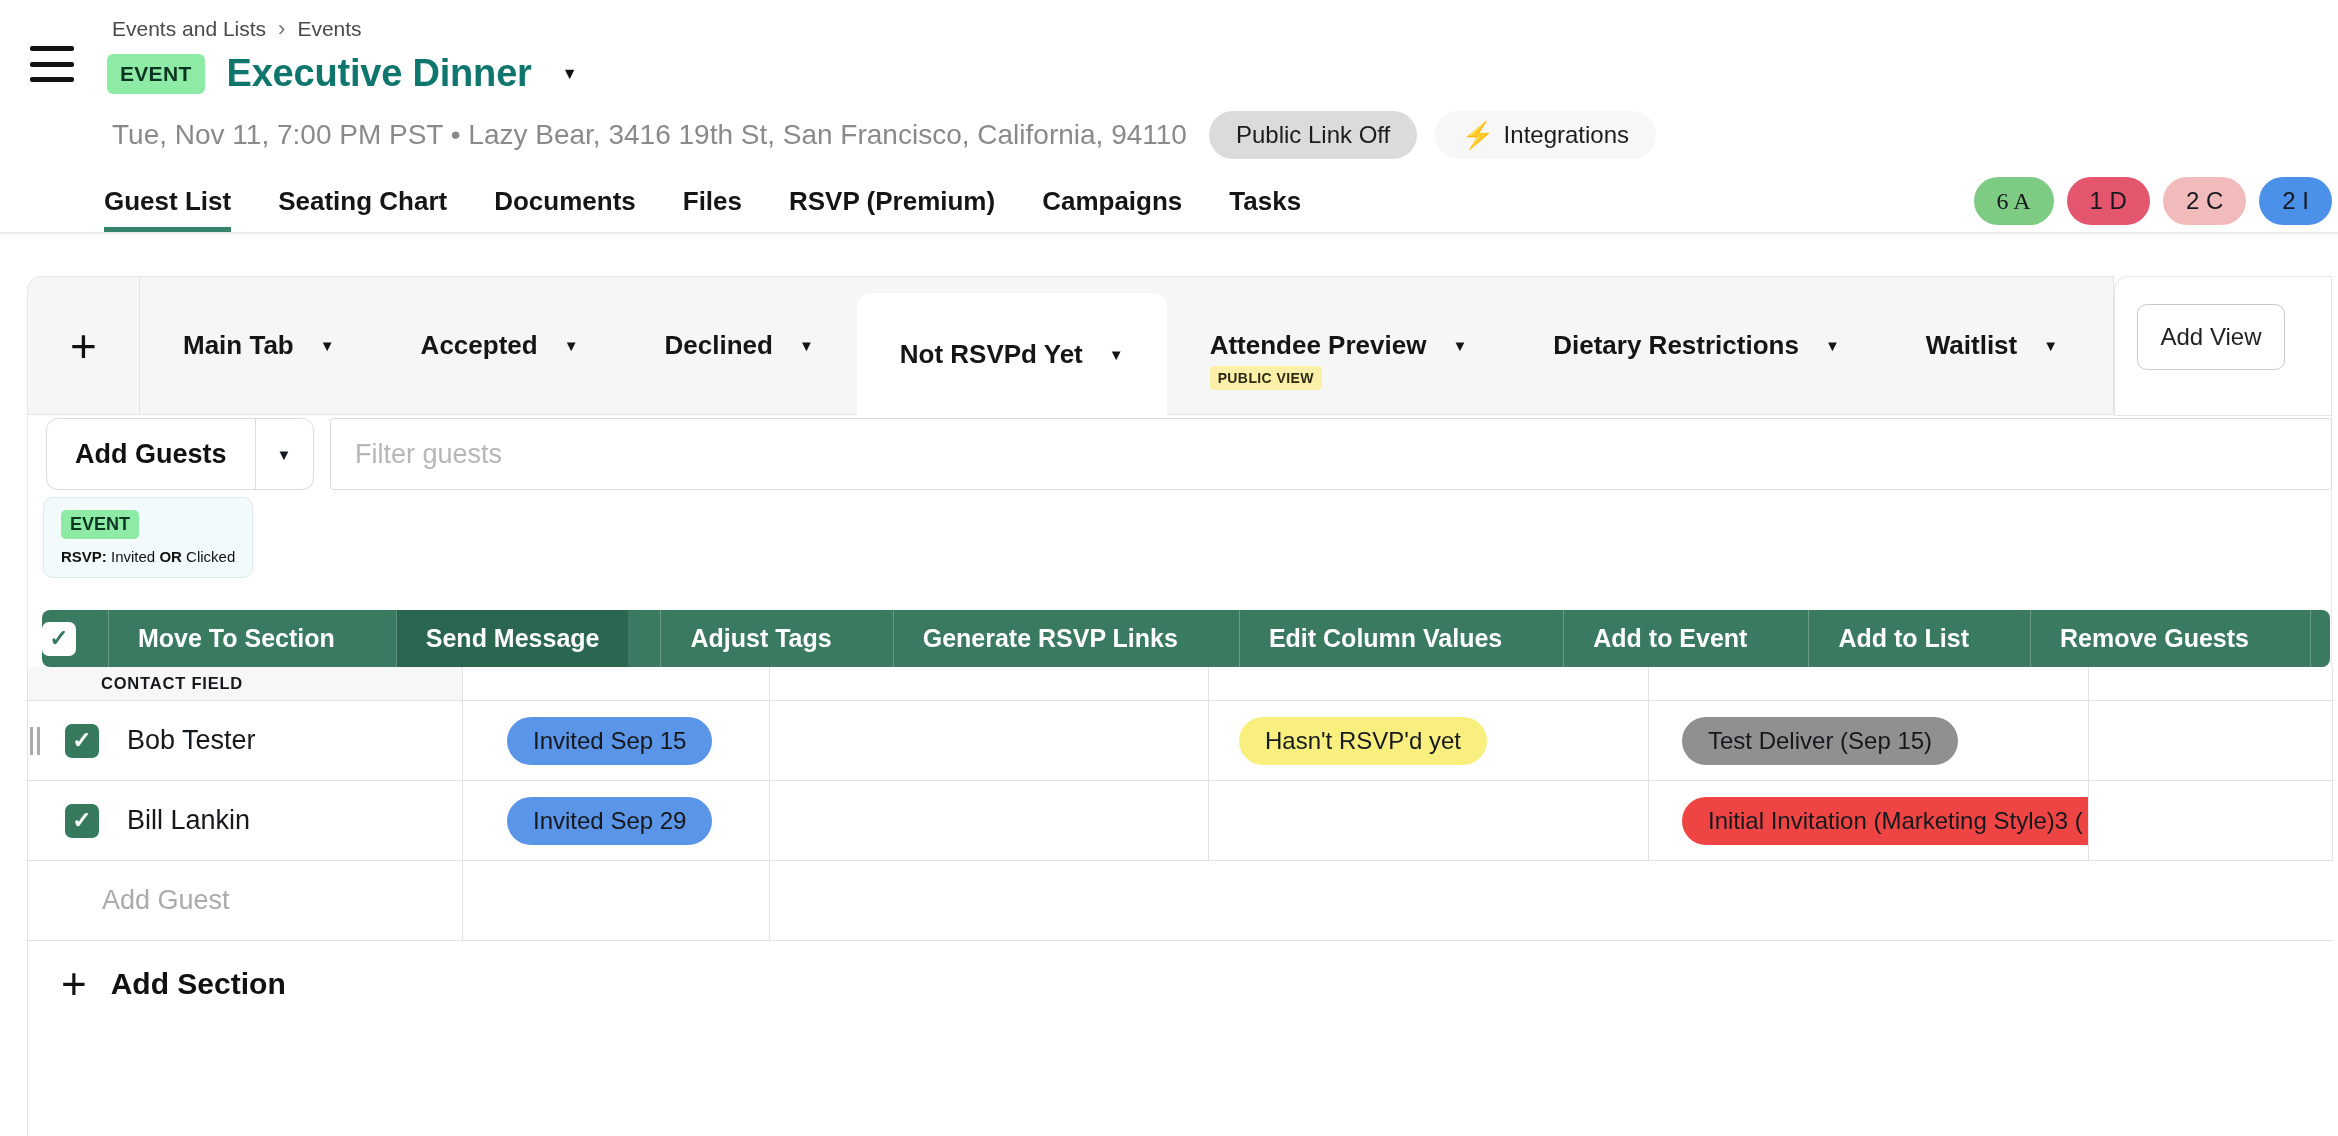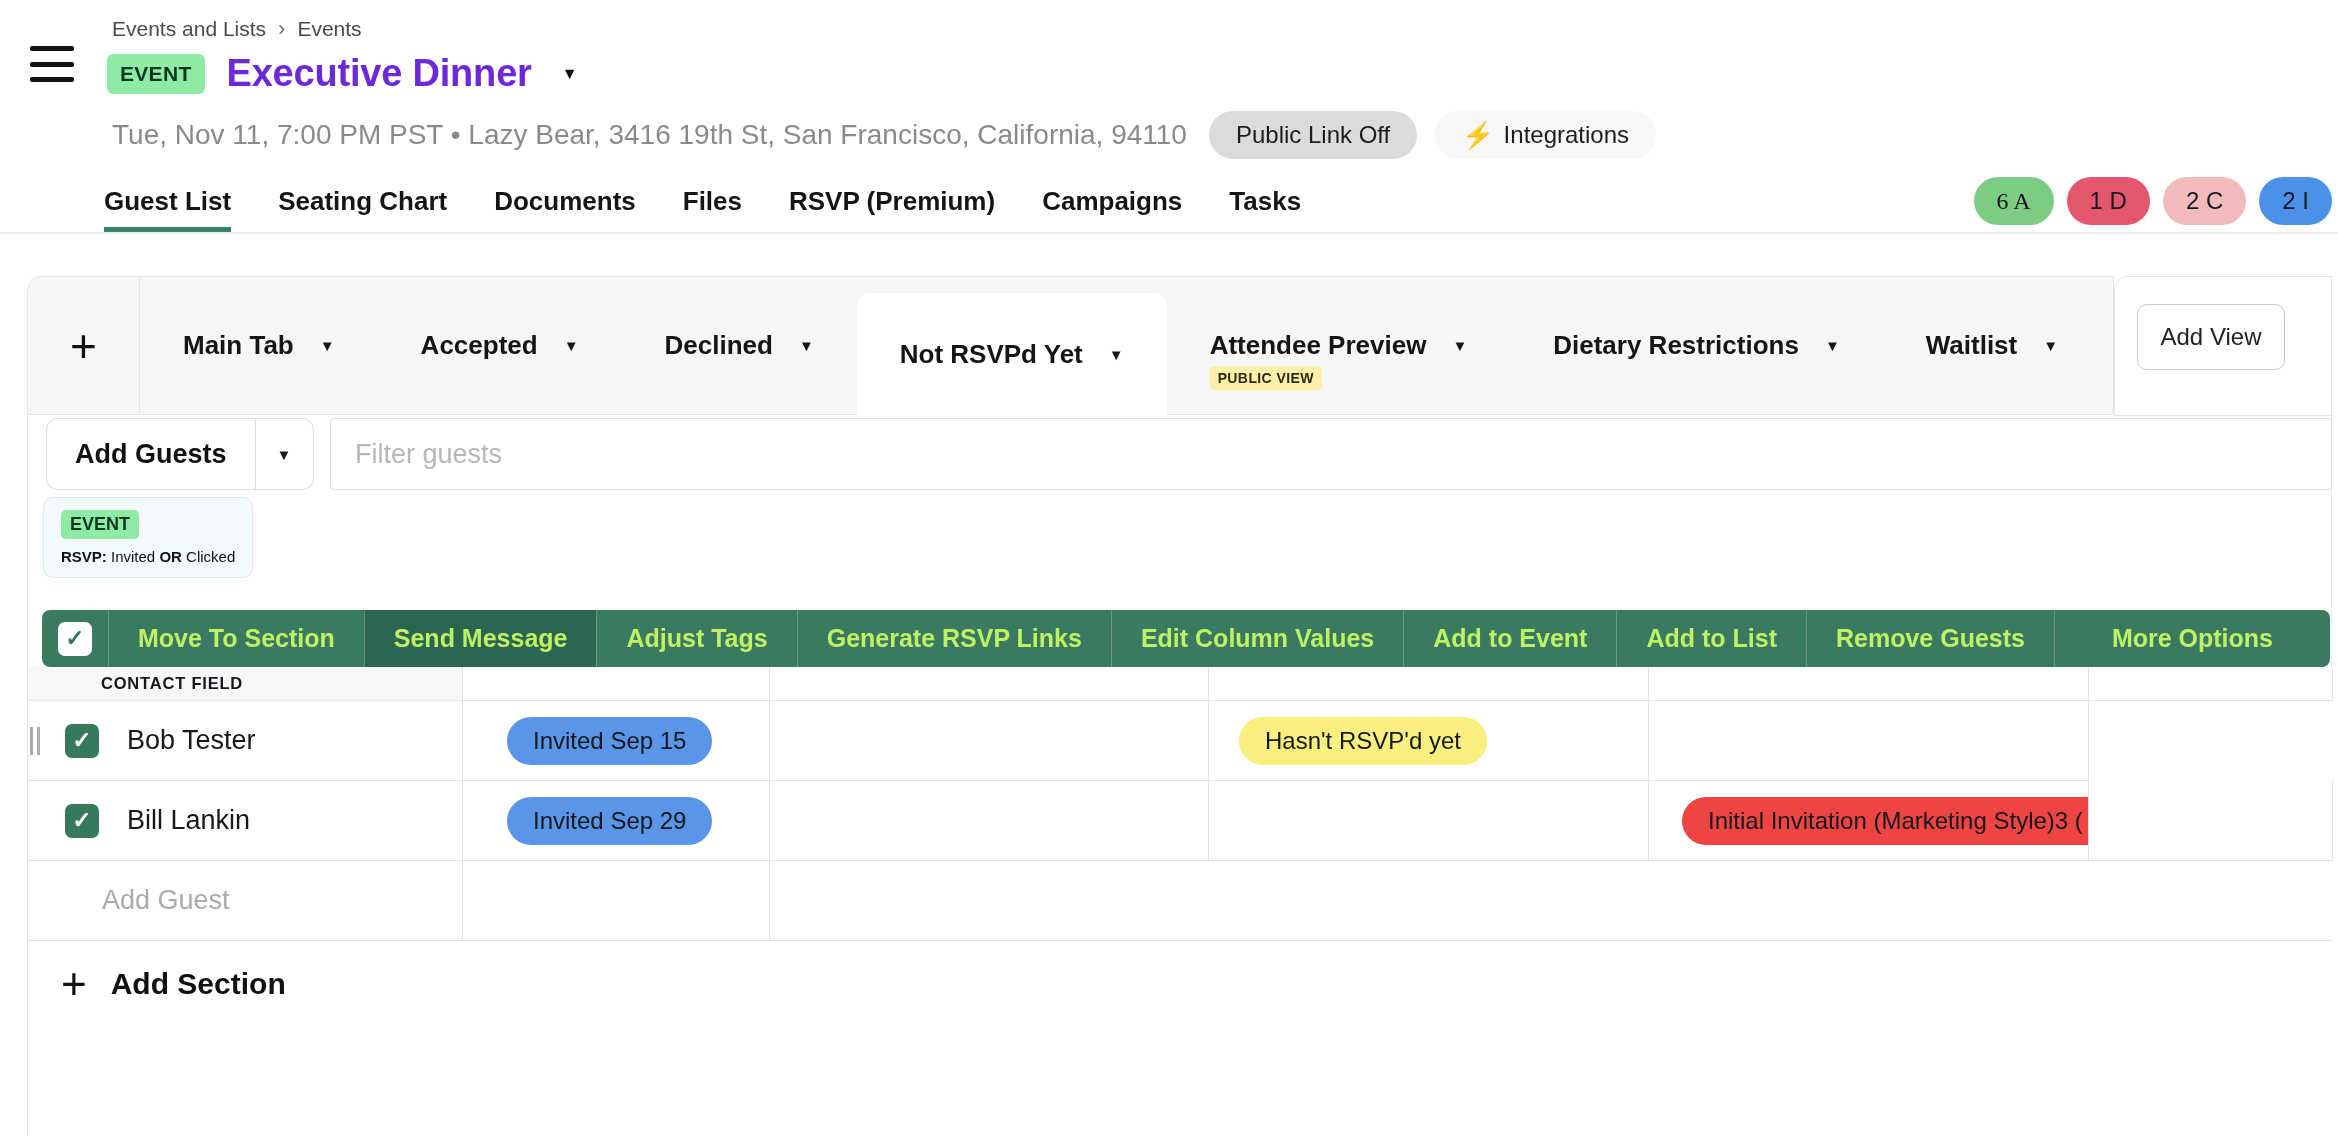--- a/index.html
+++ b/index.html
@@ -12,21 +12,21 @@
     display:flex; flex-direction:column; justify-content:space-between; cursor:pointer; }
   .hamburger span { display:block; height:5px; background:#111; border-radius:2px; }
 
   .breadcrumb { position:absolute; left:112px; top:16px; font-size:21px; color:#4a4a4a;
     display:flex; gap:12px; align-items:center; }
   .breadcrumb .sep { color:#777; font-size:22px; }
 
   .title-row { position:absolute; left:107px; top:52px; display:flex; align-items:center; }
   .event-badge { background:#8DEBA6; color:#0A3622; font-weight:bold; font-size:21px;
     padding:8px 13px; border-radius:6px; letter-spacing:.3px; }
-  .page-title { font-size:38px; font-weight:bold; color:#6d28d9; margin-left:22px; letter-spacing:-.2px; }
+  .page-title { font-size:38px; font-weight:bold; color:#0f766e; margin-left:22px; letter-spacing:-.2px; }
   .title-caret { font-size:16px; color:#111; margin-left:30px; }
 
   .subtitle-row { position:absolute; left:112px; top:110px; height:50px; display:flex; align-items:center; }
   .subtitle { font-size:28px; color:#8a8a8a; }
   .pill { display:inline-flex; align-items:center; height:48px; border-radius:24px;
     font-size:24px; color:#1c1c1c; padding:0 27px; }
   .pill.public-link { background:#DBDBDB; margin-left:22px; }
   .pill.integrations { background:#F7F7F7; margin-left:18px; gap:9px; }
   .bolt { color:#F5B915; font-size:26px; line-height:1; }
 
@@ -88,22 +88,22 @@
   .filter-chip .b { font-weight:bold; }
 
   
   .toolbar { position:absolute; left:42px; top:610px; width:2288px; height:57px;
     background:#3A7A60; border-radius:8px; display:flex; align-items:stretch; overflow:hidden; }
   .check-cell { width:66px; display:flex; align-items:center; justify-content:center; }
   .cb { width:34px; height:34px; border-radius:7px; display:flex; align-items:center;
     justify-content:center; font-size:23px; font-weight:bold; cursor:pointer; }
   .cb.white { background:#fff; color:#37795D; }
   .cb.green { background:#37795D; color:#fff; }
-  .tb-btn { display:flex; align-items:center; padding:8px 29px; color:#bef264; font-size:25px;
-    font-weight:bold; border-left:1.5px solid rgba(255,255,255,.25); cursor:pointer; white-space:nowrap; }
+  .tb-btn { display:flex; align-items:center; padding:8px 29px; color:#ffffff; font-size:25px;
+    font-weight:bold; border-left:1.5px solid rgba(255,255,255,.25); cursor:pointer; white-space:nowrap;margin-left:32px; }
   .tb-btn.hl { background:#2B6750; }
   .tb-btn:last-child { flex:1; justify-content:center; }
 
   
   .grid { position:absolute; left:27px; top:667px; width:2305px; border-left:1px solid #E3E3E3; }
   .grow { display:grid; grid-template-columns:435px 307px 439px 440px 440px 244px; }
   .gcell { border-right:1px solid #E3E3E3; border-bottom:1px solid #E3E3E3;
     display:flex; align-items:center; position:relative; }
   .ghead { height:34px; }
   .ghead .gcell:first-child { background:#F7F7F7; }
@@ -270,20 +270,23 @@
         <div class="cb green row-check">✓</div>
         <span class="guest-name">Bob Tester</span>
       </div>
       <div class="gcell">
           <span class="tag blue">Invited Sep 15</span>
         </div>
       <div class="gcell"></div>
       <div class="gcell">
           <span class="tag yellow">Hasn't RSVP'd yet</span>
         </div>
+      <div class="gcell">
+          <span class="tag gray">Test Deliver (Sep 15)</span>
+        </div>
       <div class="gcell"></div>
     </div>
 
     <div class="grow drow">
       <div class="gcell">
         <div class="cb green row-check">✓</div>
         <span class="guest-name">Bill Lankin</span>
       </div>
       <div class="gcell">
           <span class="tag blue">Invited Sep 29</span>

